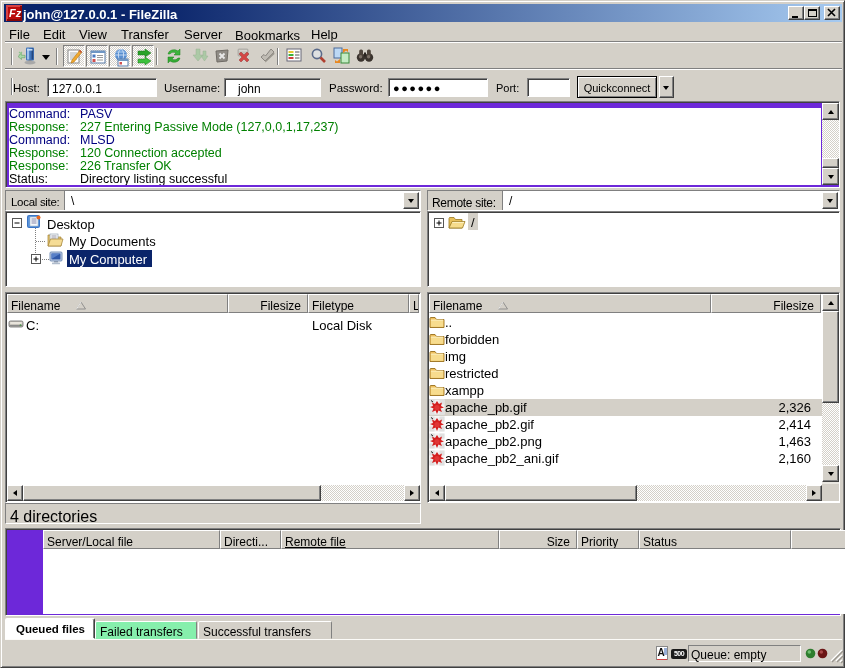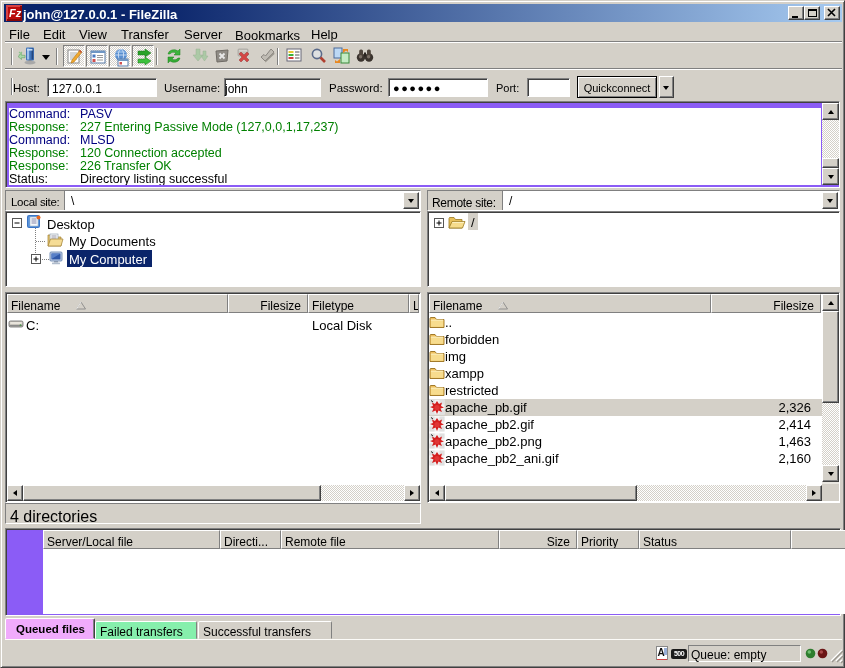--- a/index.html
+++ b/index.html
@@ -3,21 +3,21 @@
 <meta charset="utf-8">
 <style>
 * { margin:0; padding:0; box-sizing:border-box; }
 html,body { width:845px; height:668px; overflow:hidden; }
 body { font-family:"Liberation Sans", sans-serif; font-size:12px; color:#000; }
 #win { position:absolute; left:0; top:0; width:845px; height:668px; background:#d4d0c8;
   border:1px solid; border-color:#d4d0c8 #404040 #404040 #d4d0c8;
   box-shadow: inset 1px 1px 0 #fff, inset -1px -1px 0 #808080, inset 2px 2px 0 #d4d0c8, inset 3px 3px 0 #d4d0c8; }
 .abs { position:absolute; }
 .raised { border:1px solid; border-color:#fff #404040 #404040 #fff; box-shadow: inset -1px -1px 0 #808080; background:#d4d0c8; }
-.sunken { border:1px solid; border-color:#808080 #fff #fff #808080; box-shadow: inset 1px 1px 0 #404040; background:#8b5cf6; }
+.sunken { border:1px solid; border-color:#808080 #fff #fff #808080; box-shadow: inset 1px 1px 0 #404040; background:#6d28d9; }
 .sunken1 { border:1px solid; border-color:#808080 #fff #fff #808080; }
 .white { background:#fff; }
 svg { display:block; }
 .hdrseg { position:absolute; top:0; height:19px; background:#d4d0c8; border:1px solid; border-color:#fff #808080 #808080 #fff; padding:4px 4px 0 3px; overflow:hidden; white-space:nowrap; }
 .dither { background-image: conic-gradient(#fff 25%, #d4d0c8 0 50%, #fff 0 75%, #d4d0c8 0); background-size:2px 2px; }
 .sb-btn { position:absolute; background:#d4d0c8; border:1px solid; border-color:#fff #404040 #404040 #fff; box-shadow: inset -1px -1px 0 #808080, inset 1px 1px 0 #d4d0c8; display:flex; align-items:center; justify-content:center; }
 .arrow-u { width:0; height:0; border-left:3px solid transparent; border-right:3px solid transparent; border-bottom:4px solid #000; }
 .arrow-d { width:0; height:0; border-left:3px solid transparent; border-right:3px solid transparent; border-top:4px solid #000; }
 .arrow-l { width:0; height:0; border-top:3px solid transparent; border-bottom:3px solid transparent; border-right:4px solid #000; }
 .arrow-r { width:0; height:0; border-top:3px solid transparent; border-bottom:3px solid transparent; border-left:4px solid #000; }
@@ -203,21 +203,21 @@
           <circle cx="12.6" cy="9.8" r="1.7" fill="#7a6f66"></circle>
   </svg>
       </div>
 </div>
 
 <div class="abs" style="left:4px; top:70px; width:837px; height:31px;">
   <div class="tsep" style="left:6px; top:7px;"></div>
   <span class="abs" style="left:8px; top:11px; font-size:11.5px;">Host:</span>
   <div class="abs sunken white" style="left:42px; top:7px; width:110px; height:19px; padding:3px 0 0 4px;">127.0.0.1</div>
   <span class="abs" style="left:159px; top:11px; font-size:11.5px;">Username:</span>
-  <div class="abs sunken white" style="left:219px; top:7px; width:97px; height:19px; padding:3px 0 0 0;">john</div>
+  <div class="abs sunken white" style="left:219px; top:7px; width:97px; height:19px; padding:3px 0 0 13px;">john</div>
   <span class="abs" style="left:324px; top:11px; font-size:11.5px;">Password:</span>
   <div class="abs sunken white" style="left:383px; top:7px; width:100px; height:19px; padding:0 0 0 4px; font-size:11px; letter-spacing:1.5px; line-height:18px;">●●●●●●</div>
   <span class="abs" style="left:491px; top:11px; font-size:11px;">Port:</span>
   <div class="abs sunken white" style="left:522px; top:7px; width:43px; height:19px;"></div>
   <div class="abs" style="left:572px; top:5px; width:80px; height:22px; text-align:center; padding-top:5px; font-size:11px; background:#d4d0c8; border:1px solid #000; box-shadow:inset 1px 1px 0 #fff, inset -1px -1px 0 #808080;">Quickconnect</div>
   <div class="abs raised" style="left:654px; top:5px; width:15px; height:22px;">
         <div class="arrow-d abs" style="left:3px; top:9px;"></div>
       </div>
 </div>
 
@@ -405,29 +405,29 @@
               <path d="M1.8 6.2 L14.2 6.2" stroke="#fdf0c0" stroke-width="1.2"></path>
             </svg>
             <span class="fn">img</span>
           </div>
    <div class="rrow">
             <svg width="16" height="16">
               <path d="M1 4.5 L1 13.5 L15 13.5 L15 5.5 L7.5 5.5 L6 3.5 L1.5 3.5 Z" fill="#efc05e" stroke="#996f1c" stroke-width="0.9"></path>
               <path d="M1.8 6.8 L14.2 6.8 L14.2 12.8 L1.8 12.8 Z" fill="#f7dc8e"></path>
               <path d="M1.8 6.2 L14.2 6.2" stroke="#fdf0c0" stroke-width="1.2"></path>
             </svg>
-            <span class="fn">xampp</span>
+            <span class="fn">restricted</span>
           </div>
    <div class="rrow">
             <svg width="16" height="16">
               <path d="M1 4.5 L1 13.5 L15 13.5 L15 5.5 L7.5 5.5 L6 3.5 L1.5 3.5 Z" fill="#efc05e" stroke="#996f1c" stroke-width="0.9"></path>
               <path d="M1.8 6.8 L14.2 6.8 L14.2 12.8 L1.8 12.8 Z" fill="#f7dc8e"></path>
               <path d="M1.8 6.2 L14.2 6.2" stroke="#fdf0c0" stroke-width="1.2"></path>
             </svg>
-            <span class="fn">restricted</span>
+            <span class="fn">xampp</span>
           </div>
    <div class="rrow" style="background:#d4d0c8;">
             <svg width="16" height="16">
               <rect x="0.5" y="0.5" width="15" height="15" fill="#f2f2f2"></rect>
               <rect x="0.5" y="0.5" width="5" height="5" fill="#e0e0e0"></rect>
               <rect x="10.5" y="0.5" width="5" height="5" fill="#e0e0e0"></rect>
               <rect x="5.5" y="5.5" width="5" height="5" fill="#e0e0e0"></rect>
               <rect x="0.5" y="10.5" width="5" height="5" fill="#e0e0e0"></rect>
               <rect x="10.5" y="10.5" width="5" height="5" fill="#e0e0e0"></rect>
               <path d="M8 2 L10 5 L13 3.5 L12 7 L15 8.5 L11.5 9.5 L13 13 L9.5 11.5 L8 15 L6.5 11.5 L3 13 L4.5 9.5 L1 8 L4 7 L3 3.5 L6 5 Z" fill="#d41f1f"></path>
@@ -508,32 +508,32 @@
   <div class="abs" style="left:393px; top:190px; width:17px; height:17px; background:#d4d0c8;"></div>
  </div>
 </div>
 
 <div class="abs sunken1" style="left:4px; top:502px; width:416px; height:21px; padding:4px 0 0 4px; background:#d4d0c8; font-size:16px;">4 directories</div>
 
 <div class="abs sunken" style="left:4px; top:527px; width:836px; height:88px;" id="queue">
  <div class="abs white" style="left:1px; top:1px; width:832px; height:84px;margin-left:36px;">
   <div class="hdrseg" style="left:0px; width:177px;">Server/Local file</div>
   <div class="hdrseg" style="left:177px; width:61px;">Directi...</div>
-  <div class="hdrseg" style="left:238px; width:218px;">Remote file</div>
+  <div class="hdrseg" style="left:238px; width:218px;text-decoration:underline;">Remote file</div>
   <div class="hdrseg" style="left:456px; width:78px; text-align:right; padding-right:6px;">Size</div>
   <div class="hdrseg" style="left:534px; width:62px;">Priority</div>
   <div class="hdrseg" style="left:596px; width:152px;">Status</div>
   <div class="hdrseg" style="left:748px; width:83px;"></div>
  </div>
 </div>
 
 <div class="abs" style="left:4px; top:617px; width:837px; height:21px;" id="tabs">
   <div class="abs" style="left:90px; top:3px; width:102px; height:18px; background:#86efac; border:1px solid; border-color:#fff #808080 transparent #fff; border-radius:2px 2px 0 0; padding:3px 0 0 4px;">Failed transfers</div>
   <div class="abs" style="left:193px; top:3px; width:134px; height:18px; background:#d4d0c8; border:1px solid; border-color:#fff #808080 transparent #fff; border-radius:2px 2px 0 0; padding:3px 0 0 4px;">Successful transfers</div>
-  <div class="abs" style="left:0px; top:0px; width:90px; height:21px; background:#f0abfc; border:1px solid; border-color:#fff #404040 transparent #fff; box-shadow:inset -1px 0 0 #808080; border-radius:2px 2px 0 0; padding:4px 0 0 10px; font-weight:bold; font-size:11.5px;">Queued files</div>
+  <div class="abs" style="left:0px; top:0px; width:90px; height:21px; background:#ffffff; border:1px solid; border-color:#fff #404040 transparent #fff; box-shadow:inset -1px 0 0 #808080; border-radius:2px 2px 0 0; padding:4px 0 0 10px; font-weight:bold; font-size:11.5px;">Queued files</div>
 </div>
 
 <div class="abs" style="left:4px; top:638px; width:837px; height:1px; background:#fcfbf8;"></div>
 
 <div class="abs" style="left:4px; top:641px; width:837px; height:23px;" id="statusbar">
   <div class="abs" style="left:650px; top:4px;">
         <svg width="14" height="15">
           <rect x="1.5" y="0.5" width="11" height="13" fill="#fff" stroke="#888"></rect>
           <text x="2.5" y="10" font-size="10" font-weight="bold" fill="#111">A</text>
           <rect x="9" y="2" width="3" height="7" fill="#9ab0d8"></rect>

